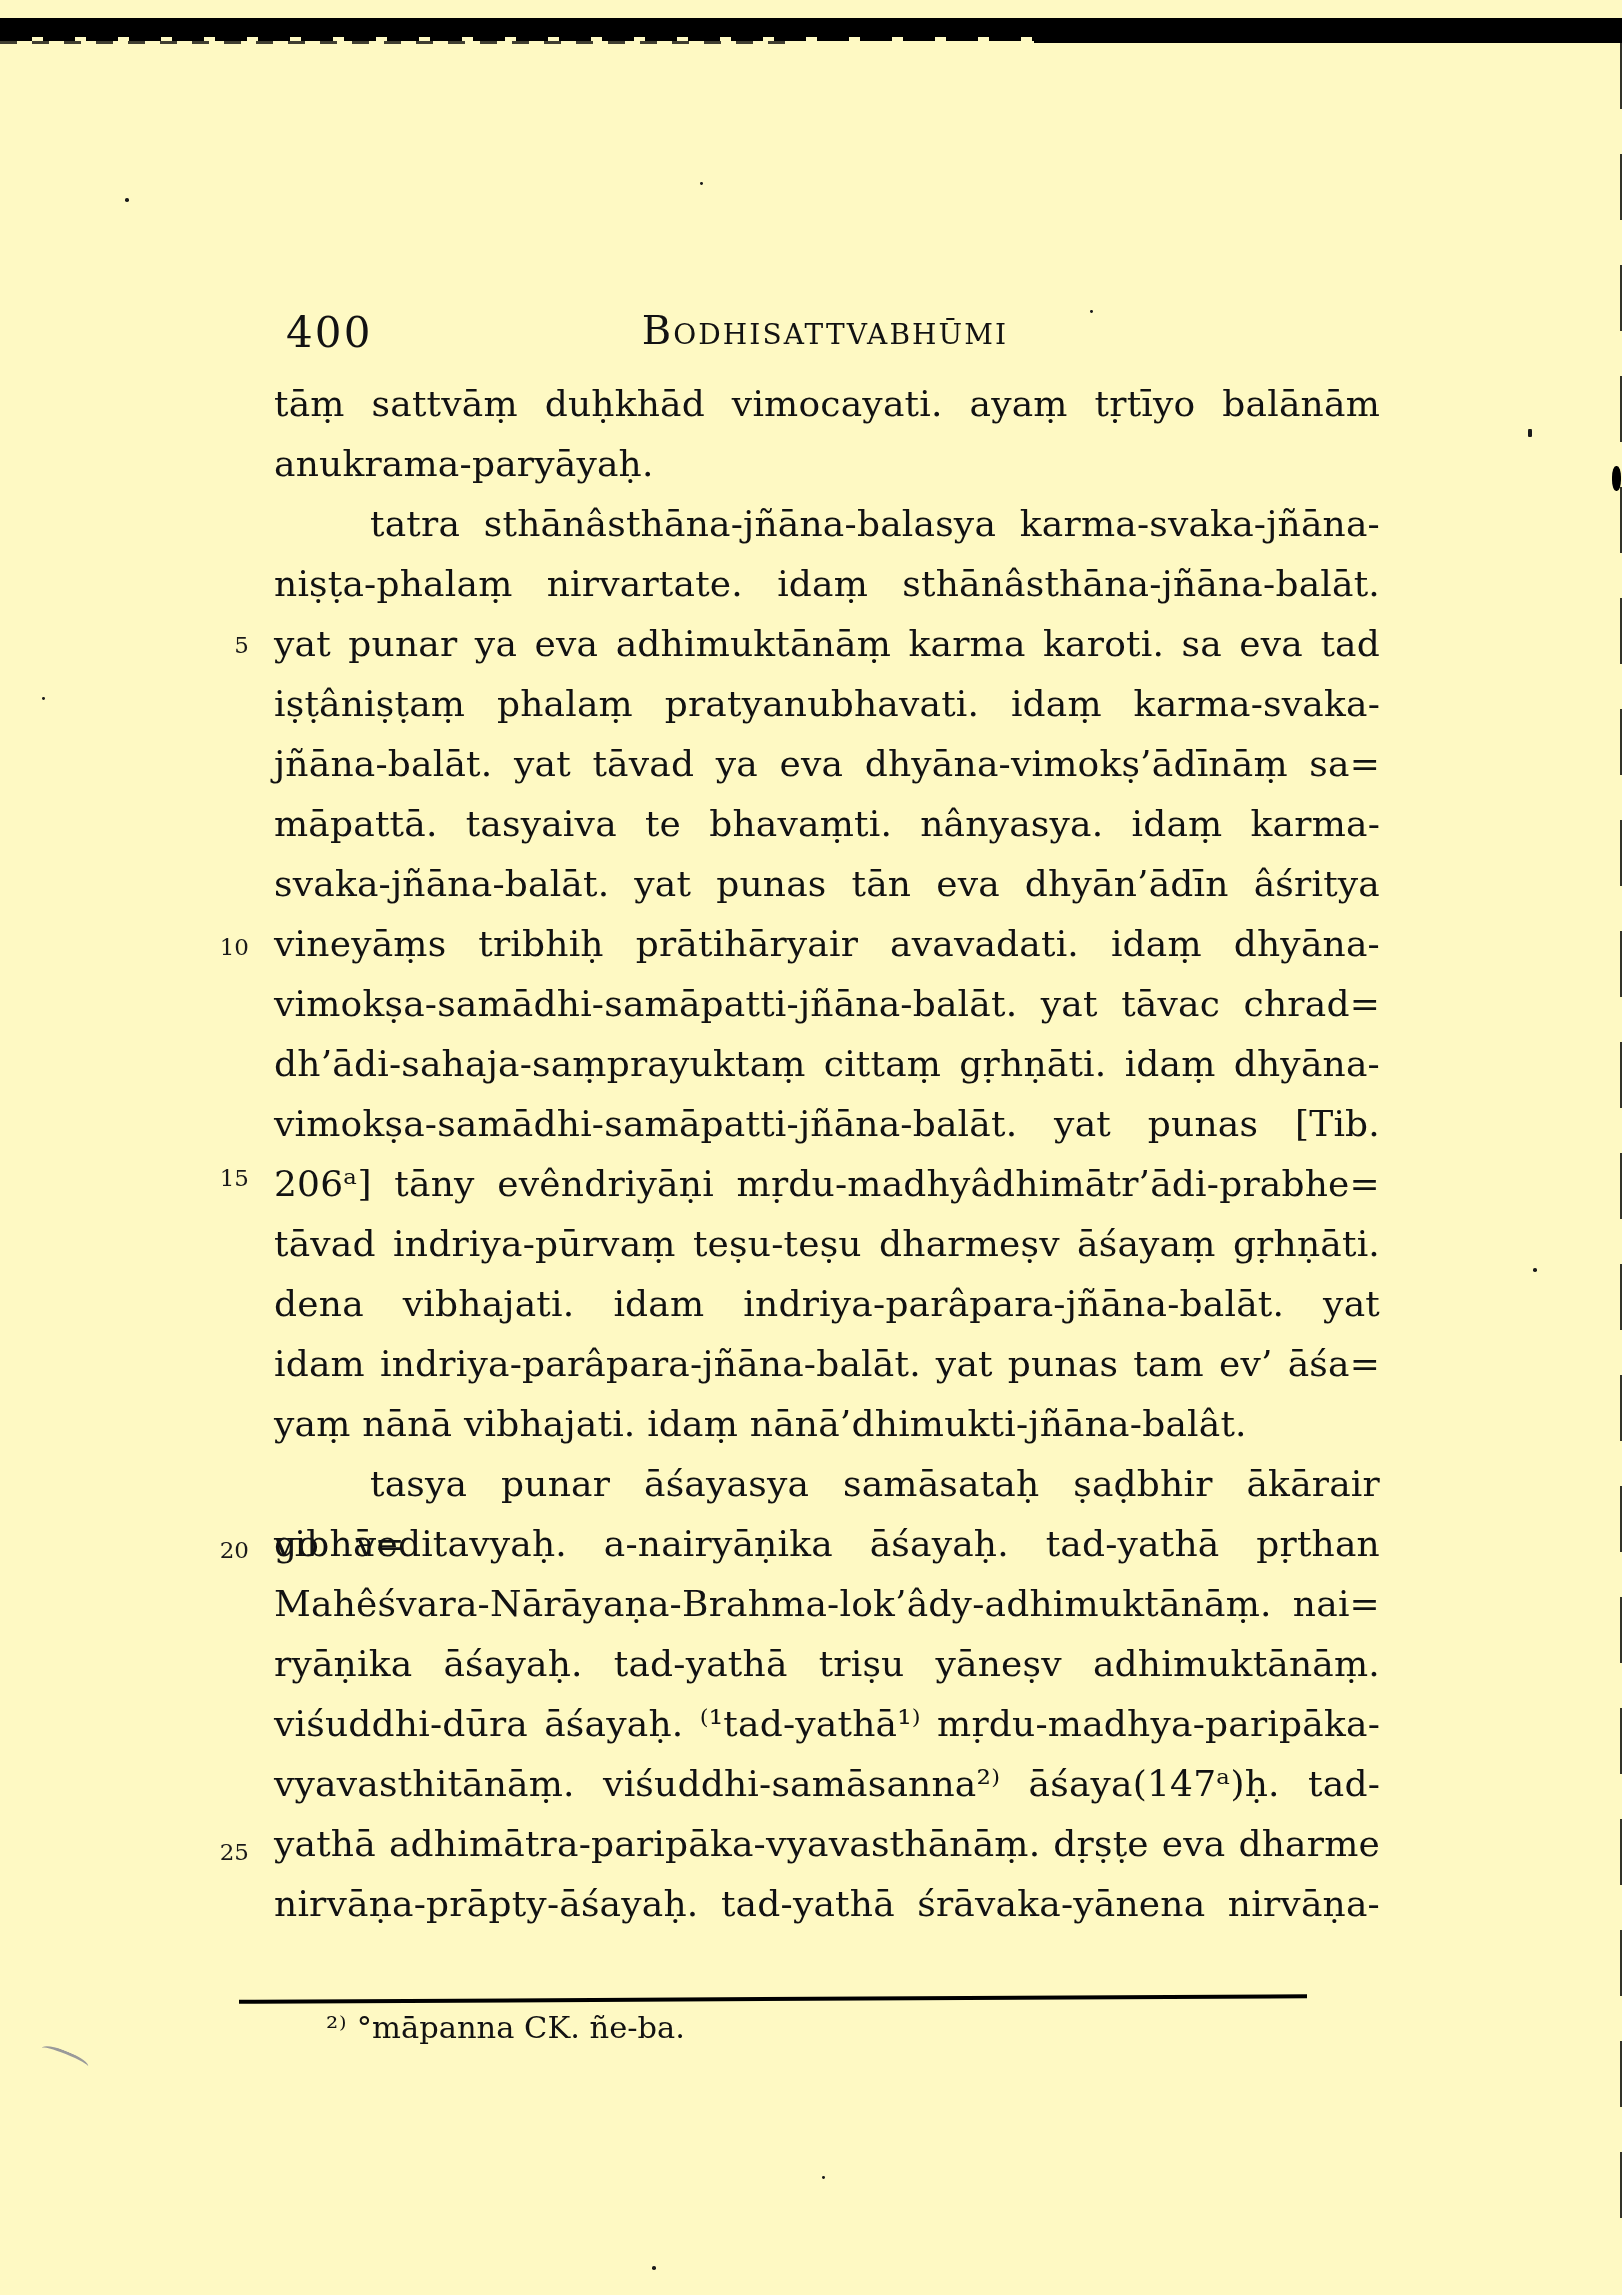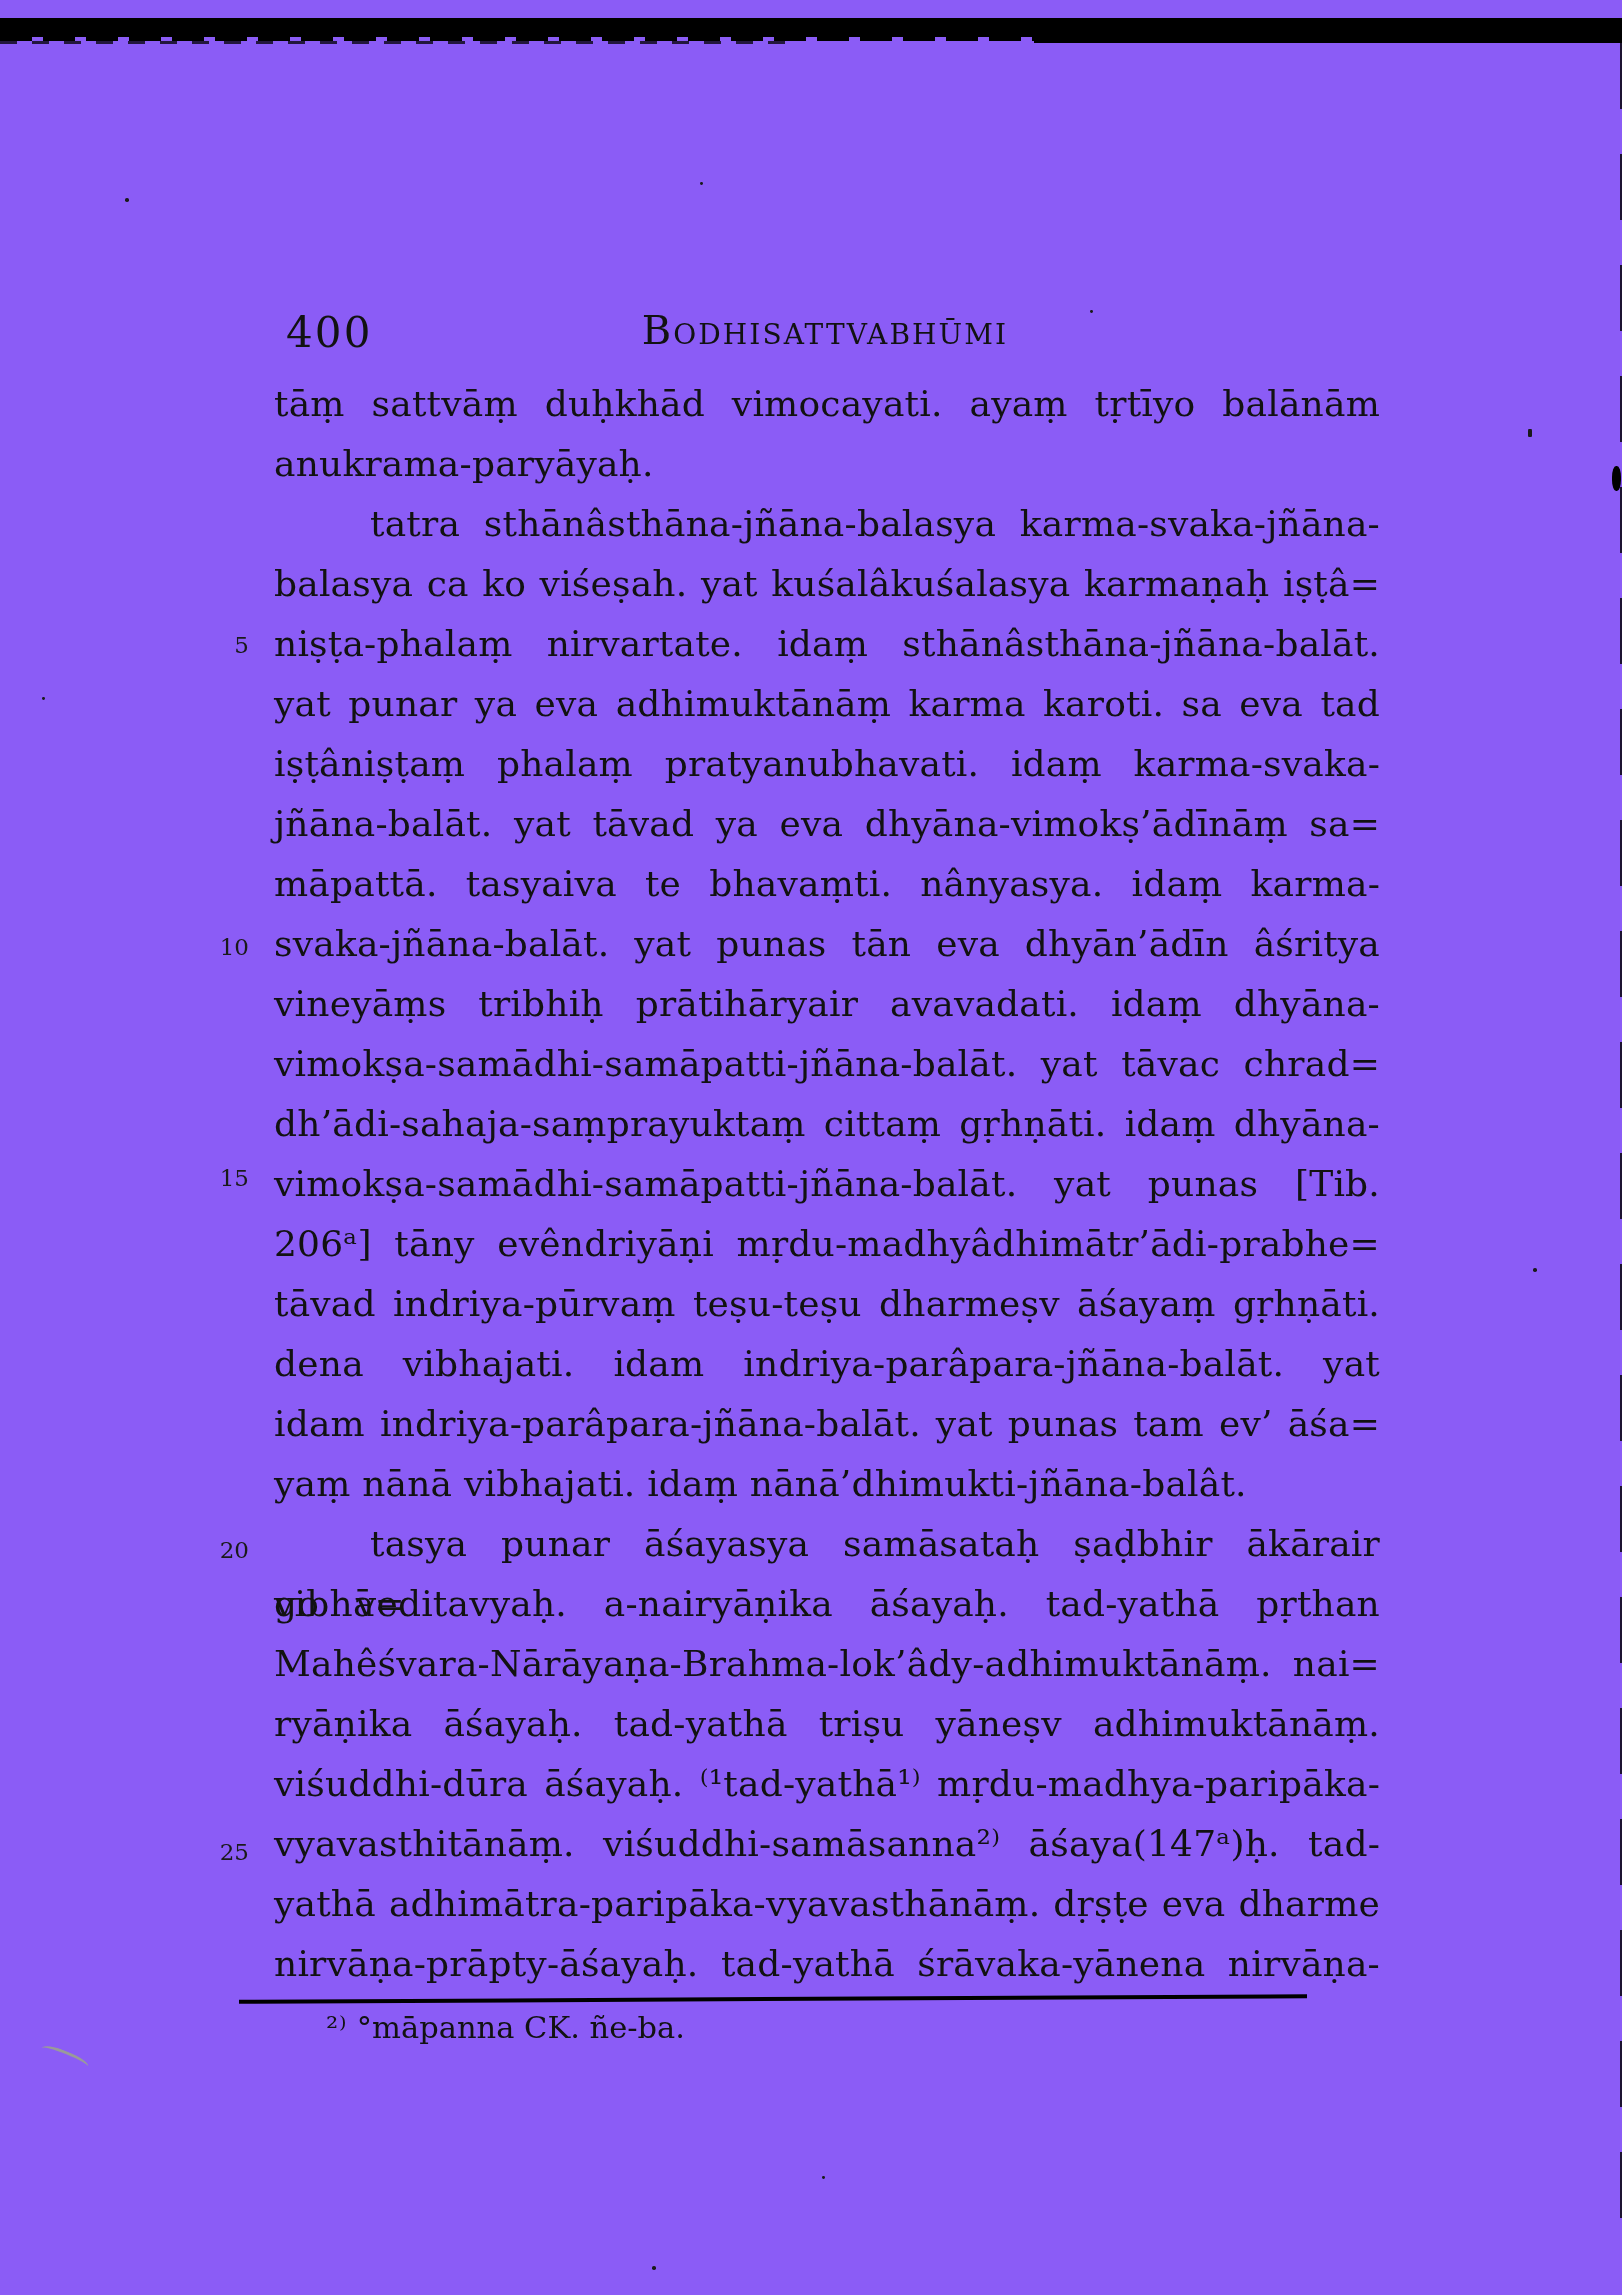--- a/index.html
+++ b/index.html
@@ -1,19 +1,19 @@
 <!DOCTYPE html>
 <html style="font-size:11px"><head>
 <meta charset="utf-8">
 <style>
   html,body{margin:0;padding:0;background:#e8e8e8;}
   .page{
     position:relative;
     width:1623px;height:2295px;
-    background:#8b5cf6;
+    background:#fef9c3;
     overflow:hidden;
     font-family:"DejaVu Serif","Liberation Serif",serif;
     color:#121212;
   }
   
   .top-bar{position:absolute;left:0;top:18px;width:1623px;height:19px;background:#000;}
   .streak-a{position:absolute;left:0;top:37px;width:1318px;height:3.5px;
     background:repeating-linear-gradient(90deg,#000 0 32px,transparent 32px 43px);}
   .streak-b{position:absolute;left:0;top:41px;width:798px;height:2.8px;opacity:.75;
     background:repeating-linear-gradient(90deg,#000 0 16.6px,transparent 16.6px 32px);}
@@ -72,21 +72,20 @@
   <span class="lnum" style="top:632px;">5</span>
   <span class="lnum" style="top:934px;">10</span>
   <span class="lnum" style="top:1165px;">15</span>
   <span class="lnum" style="top:1537px;">20</span>
   <span class="lnum" style="top:1839px;">25</span>
 
   <div class="body-text">
     <div class="bline">tāṃ sattvāṃ duḥkhād vimocayati. ayaṃ tṛtīyo balānām</div>
     <div class="bline flush">anukrama-paryāyaḥ.</div>
     <div class="bline indent">tatra sthānâsthāna-jñāna-balasya karma-svaka-jñāna-</div>
-    <div class="bline">balasya ca ko viśeṣah. yat kuśalâkuśalasya karmaṇaḥ iṣṭâ=</div>
     <div class="bline">niṣṭa-phalaṃ nirvartate. idaṃ sthānâsthāna-jñāna-balāt.</div>
     <div class="bline">yat punar ya eva adhimuktānāṃ karma karoti. sa eva tad</div>
     <div class="bline">iṣṭâniṣṭaṃ phalaṃ pratyanubhavati. idaṃ karma-svaka-</div>
     <div class="bline">jñāna-balāt. yat tāvad ya eva dhyāna-vimokṣ’ādīnāṃ sa=</div>
     <div class="bline">māpattā. tasyaiva te bhavaṃti. nânyasya. idaṃ karma-</div>
     <div class="bline">svaka-jñāna-balāt. yat punas tān eva dhyān’ādīn âśritya</div>
     <div class="bline">vineyāṃs tribhiḥ prātihāryair avavadati. idaṃ dhyāna-</div>
     <div class="bline">vimokṣa-samādhi-samāpatti-jñāna-balāt. yat tāvac chrad=</div>
     <div class="bline">dh’ādi-sahaja-saṃprayuktaṃ cittaṃ gṛhṇāti. idaṃ dhyāna-</div>
     <div class="bline">vimokṣa-samādhi-samāpatti-jñāna-balāt. yat punas [Tib.</div>

